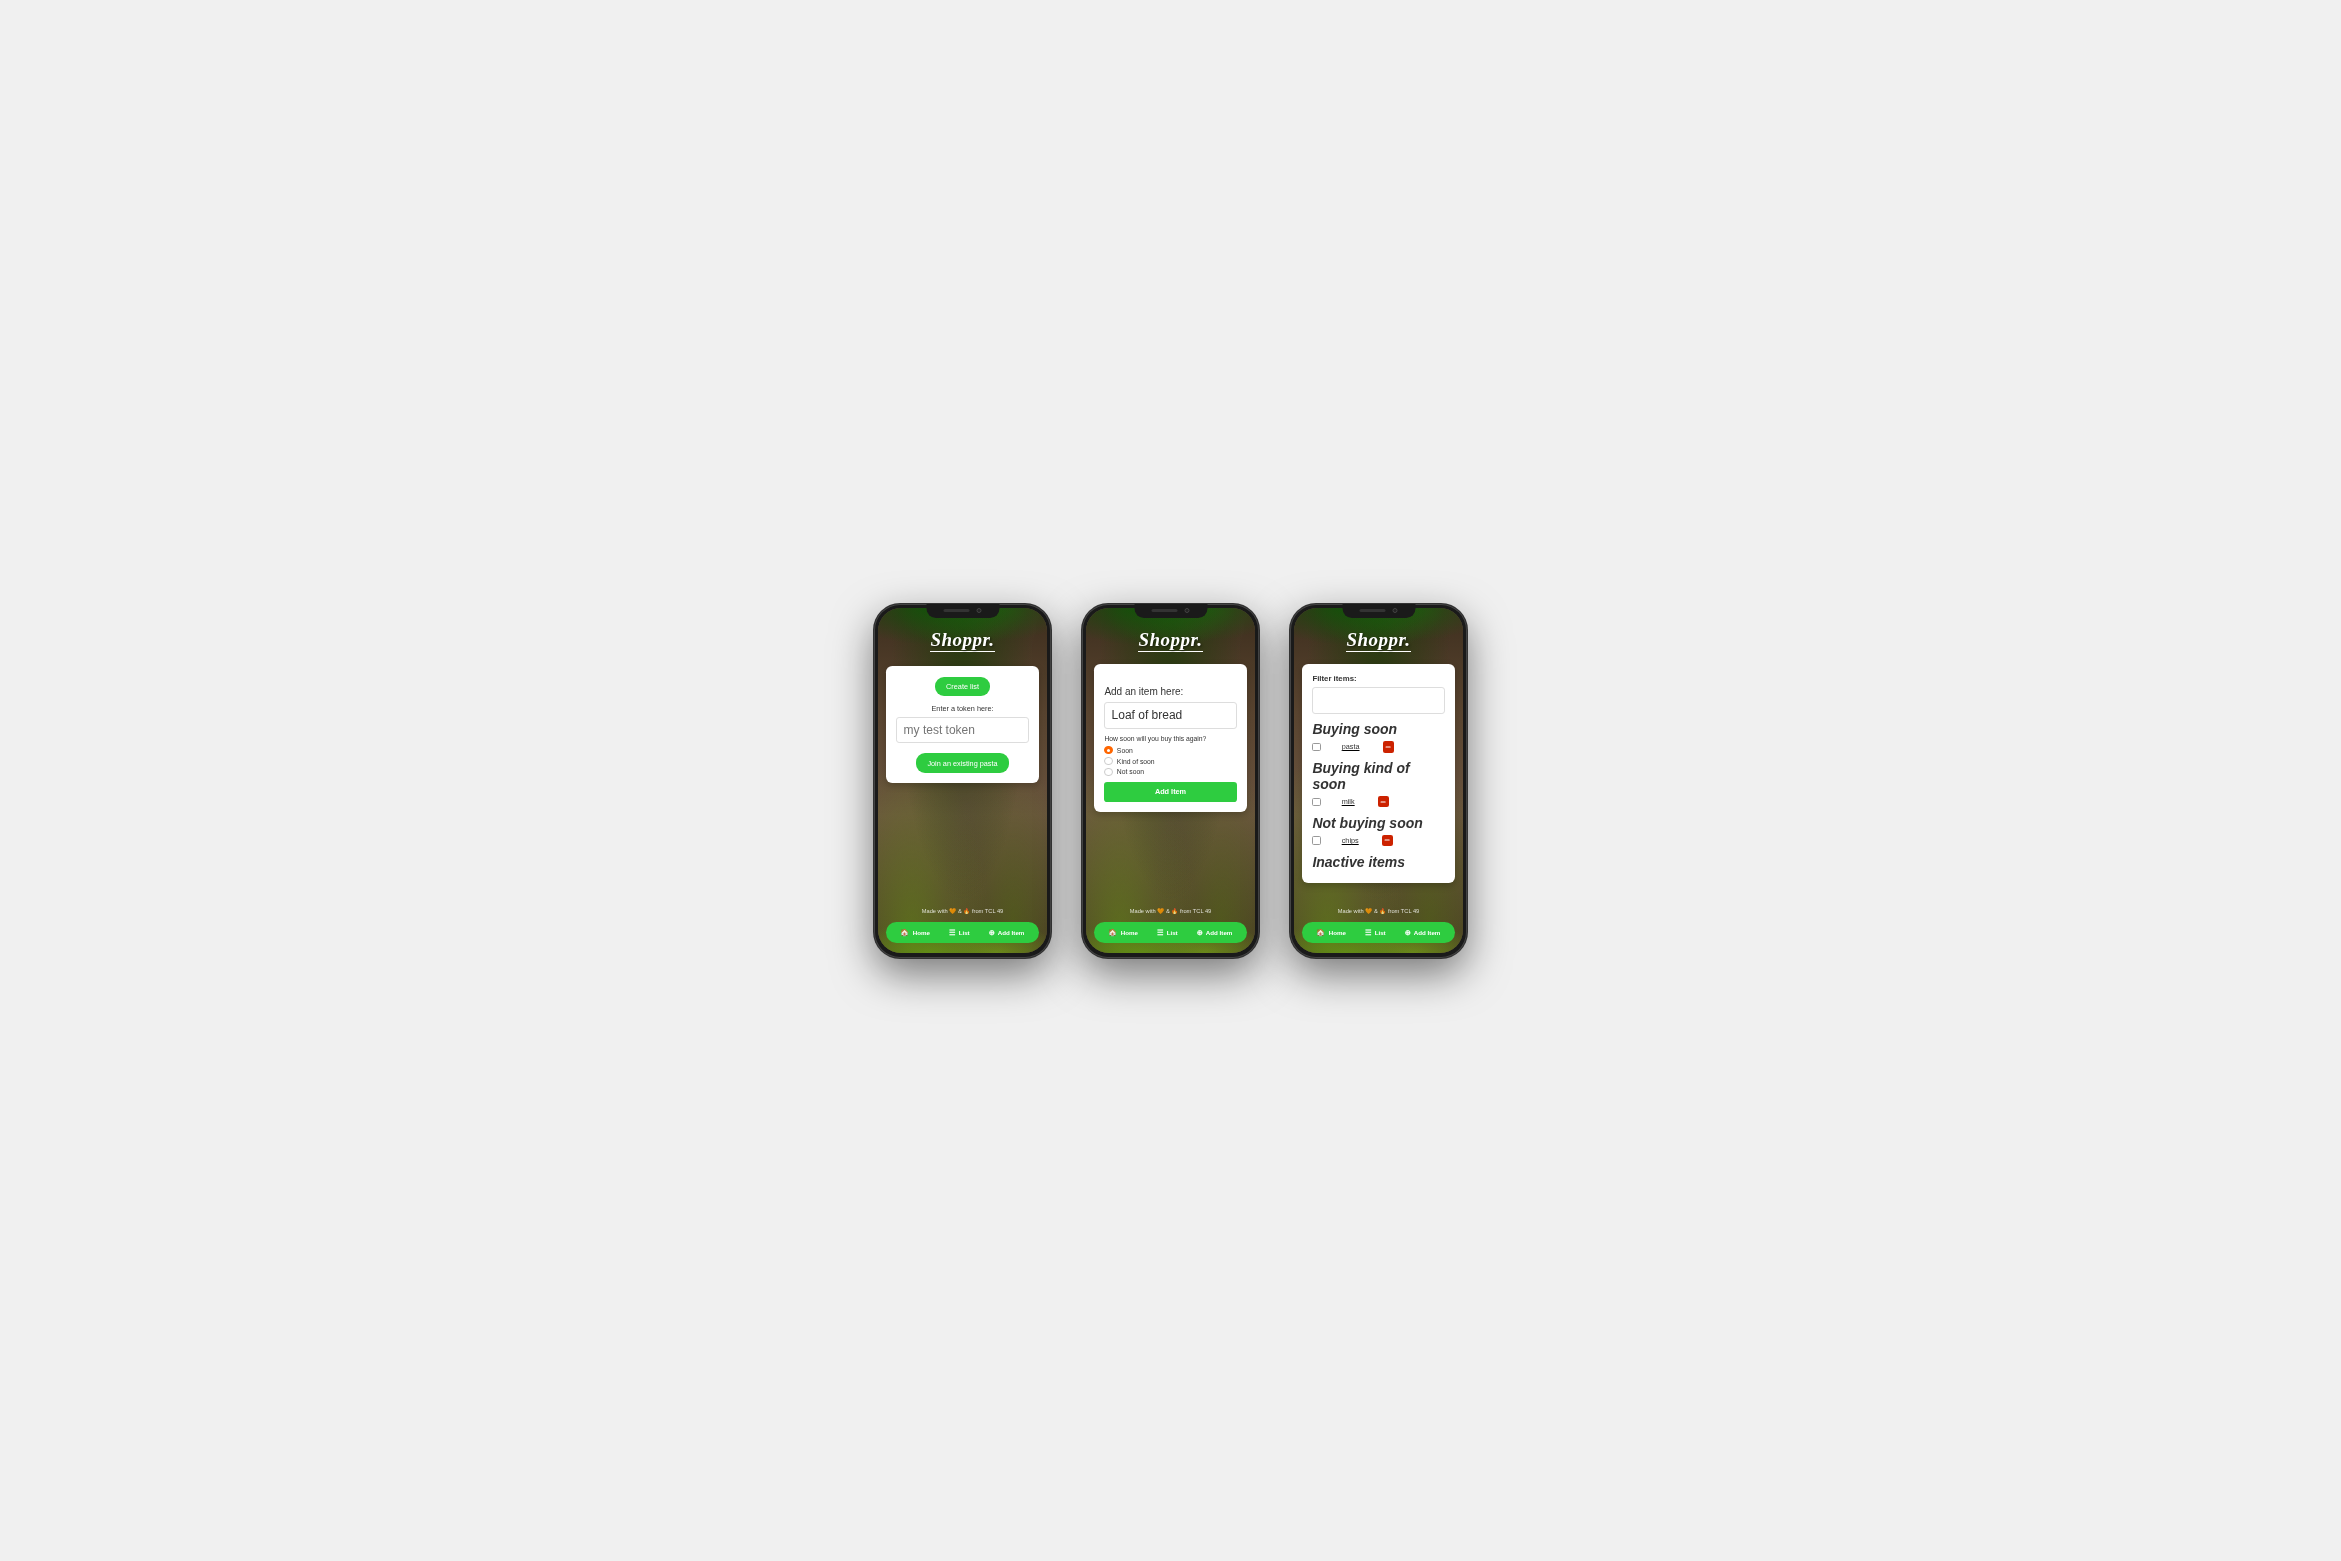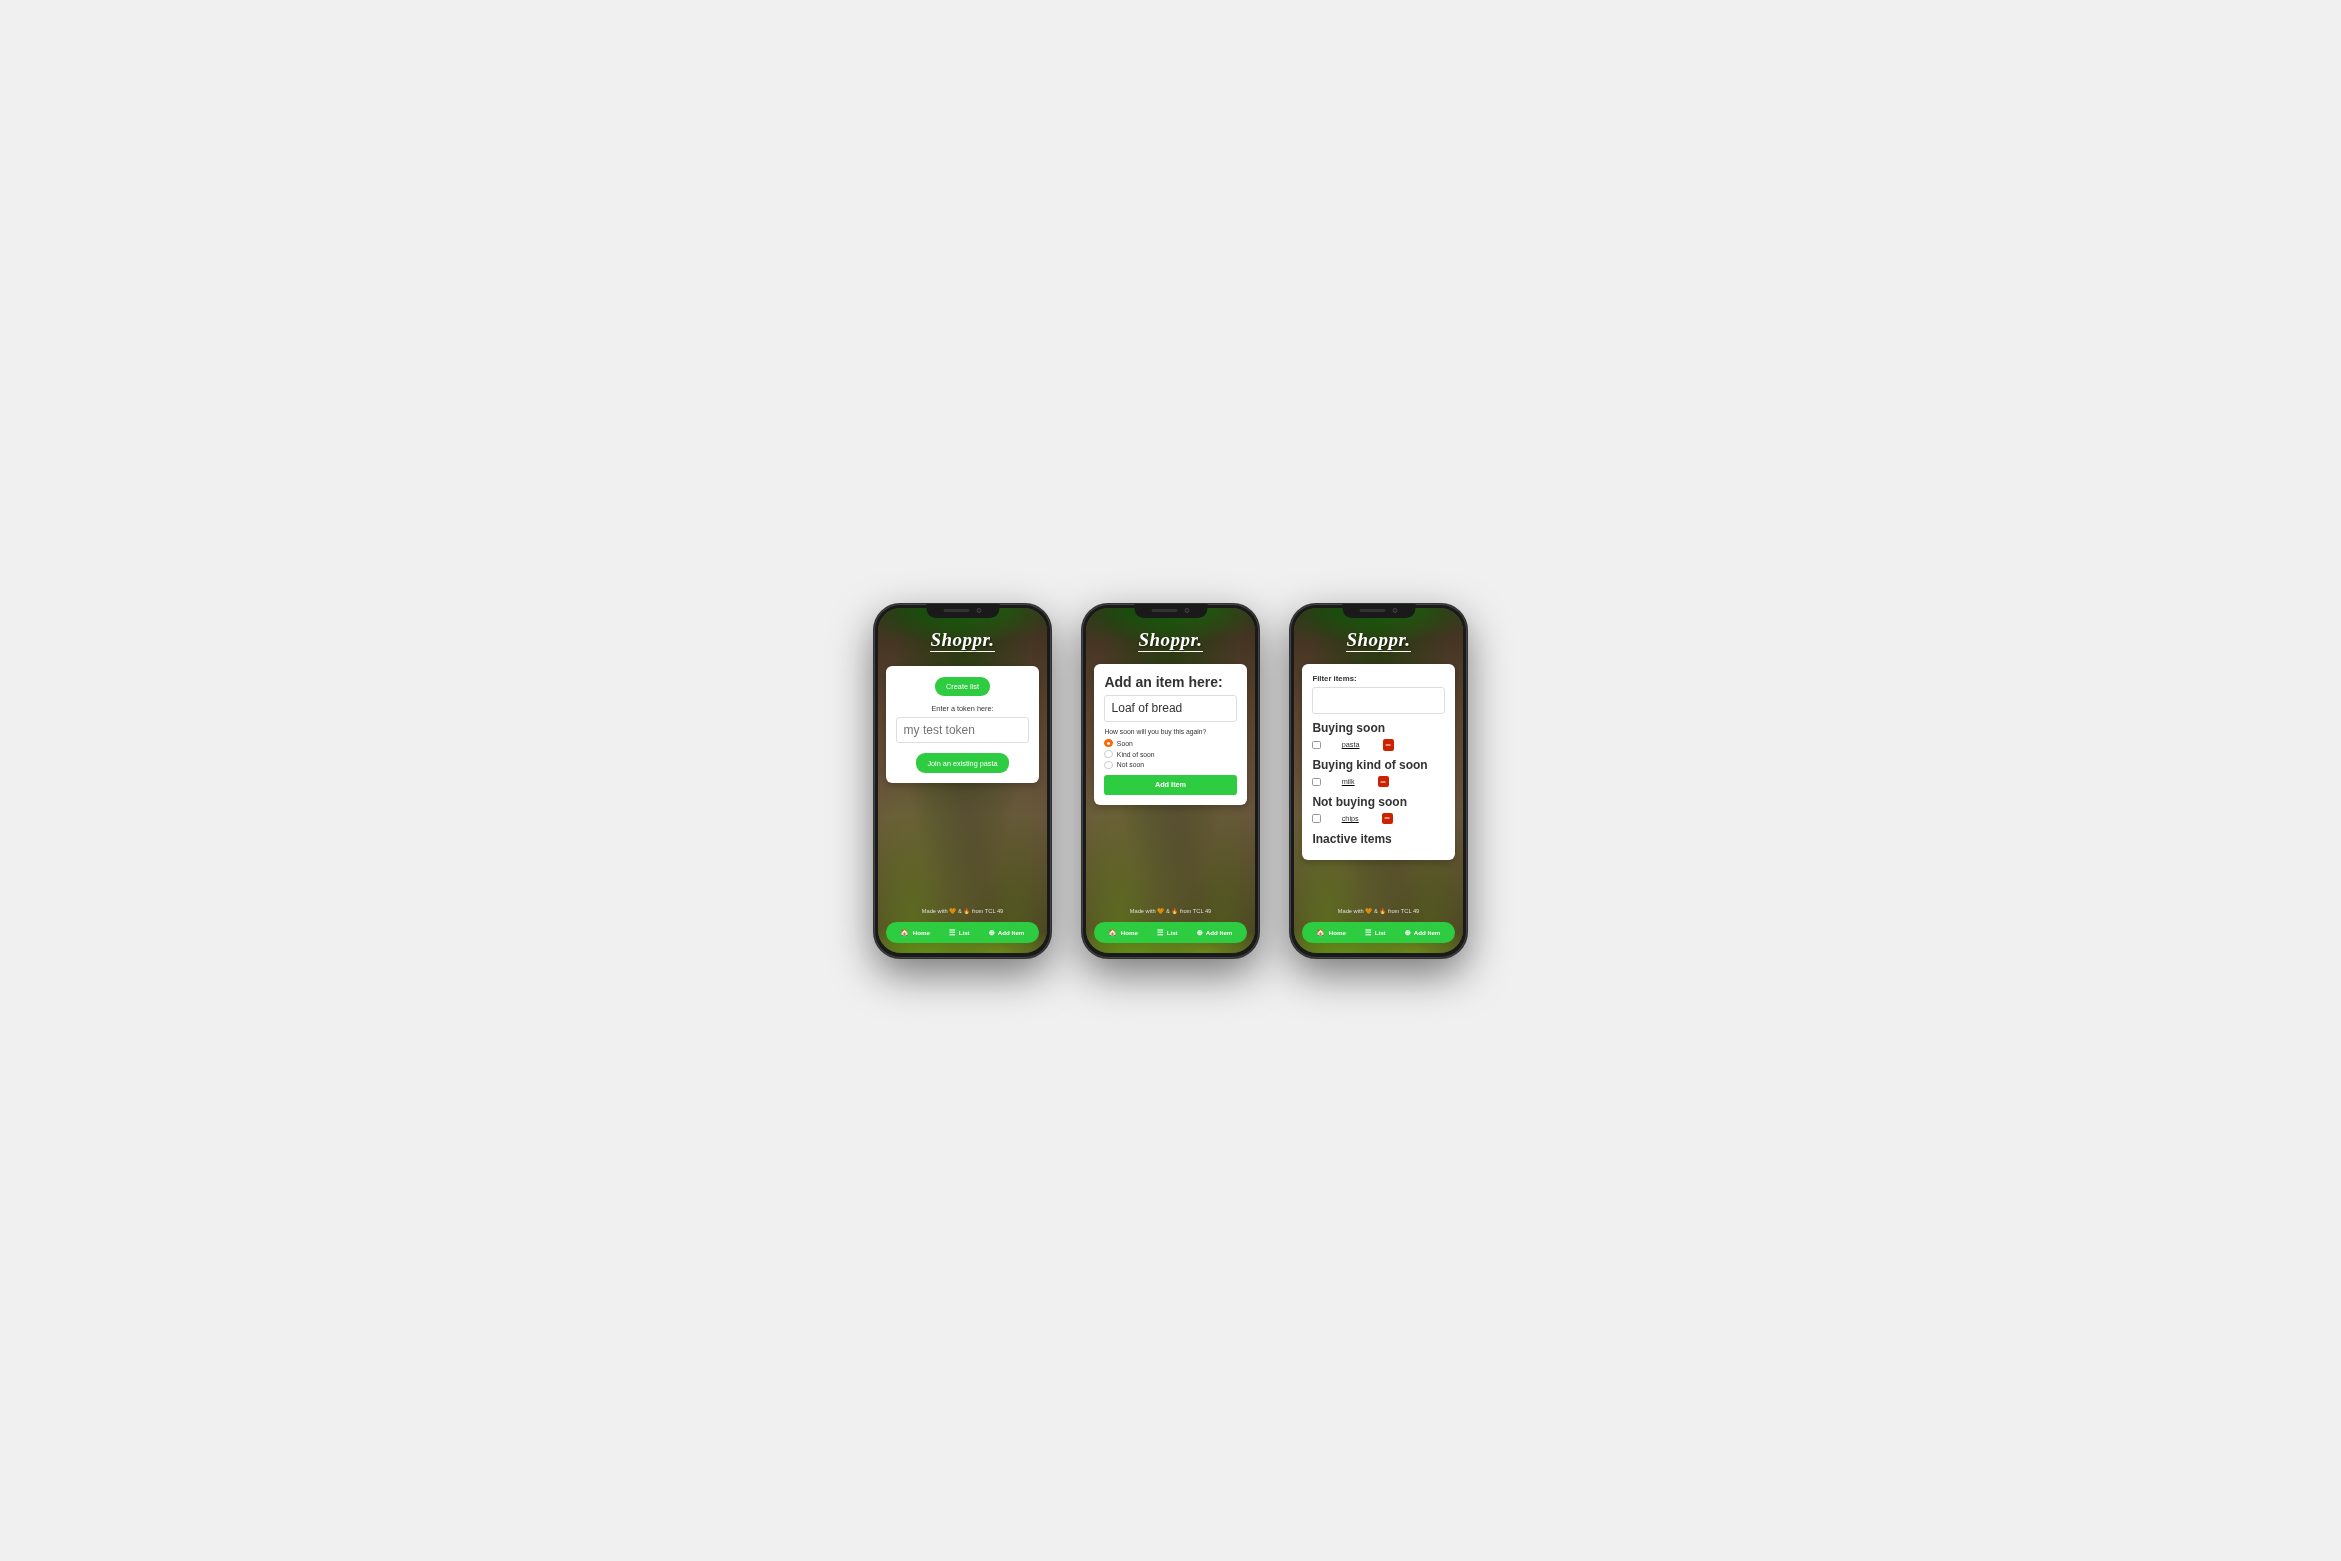--- a/index.html
+++ b/index.html
@@ -259,24 +259,25 @@
 
     .token-label {
       font-size: 7.3px;
       color: #333;
       margin: 7.8px 0 4.2px;
       font-weight: 500;
     }
 
     
     .add-item-label {
-      font-size: 14px;
-      font-weight: 700;
+      font-size: 10px;
+      font-weight: 400;
       color: #333;
       margin-bottom: 5.2px;
+      margin-top: 12px;
     }
 
     .radio-group {
       margin: 6.2px 0;
     }
 
     .radio-question {
       font-size: 6.8px;
       color: #333;
       margin-bottom: 4.2px;
@@ -316,24 +317,25 @@
 
     
     .filter-label {
       font-size: 7.8px;
       font-weight: 600;
       color: #333;
       margin-bottom: 4.2px;
     }
 
     .section-title {
-      font-size: 12px;
+      font-size: 14px;
       font-weight: 700;
       color: #333;
       margin: 7.3px 0 4.2px;
+      font-style: italic;
     }
 
     .list-item-row {
       display: flex;
       align-items: center;
       gap: 21px;
       margin: 3.1px 0;
       text-decoration: underline;
     }
 

